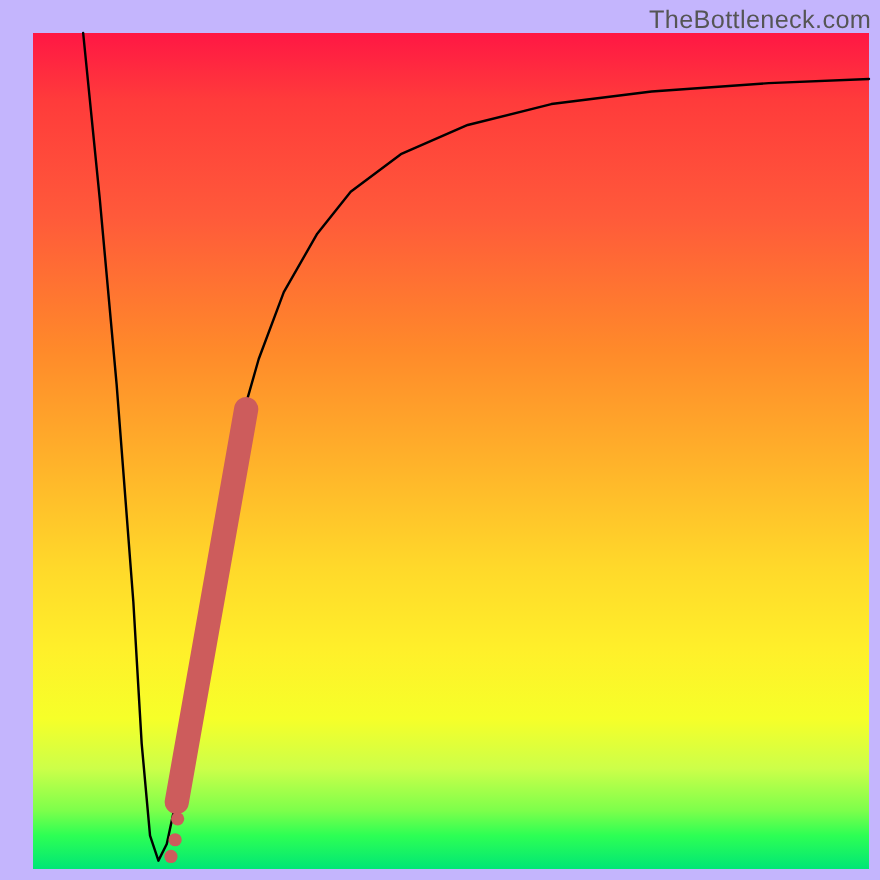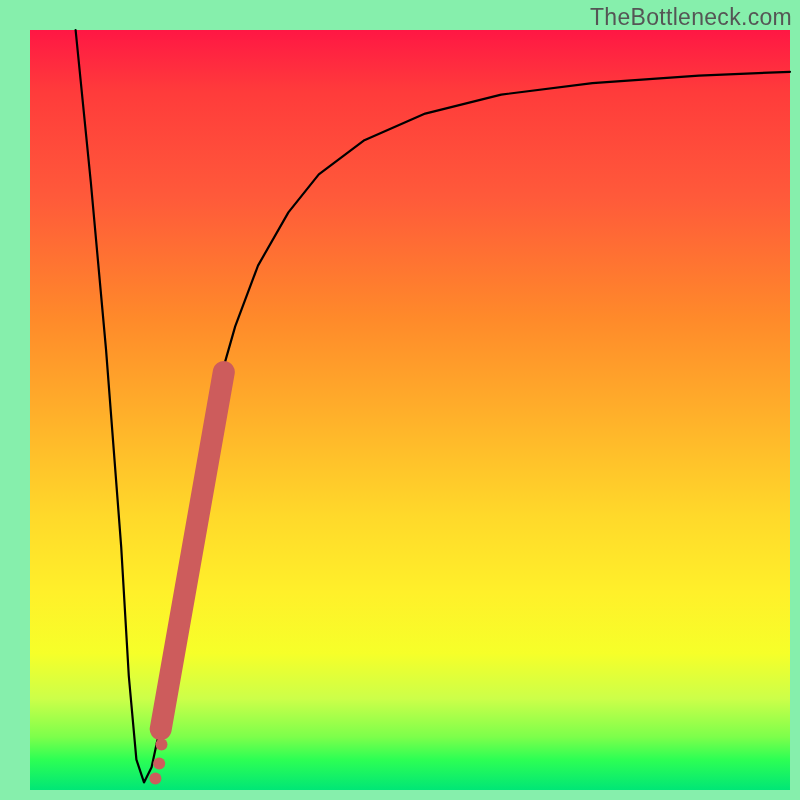--- a/index.html
+++ b/index.html
@@ -8,21 +8,21 @@
     width: 800px;
     height: 800px;
     overflow: hidden;
     background: #000;
     font-family: Arial, Helvetica, sans-serif;
   }
   .frame {
     position: relative;
     width: 800px;
     height: 800px;
-    background: #86efac;
+    background: #c4b5fd;
   }
   .plot-area {
     position: absolute;
     left: 30px;
     top: 30px;
     width: 760px;
     height: 760px;
     
     background: linear-gradient(
       to bottom,

